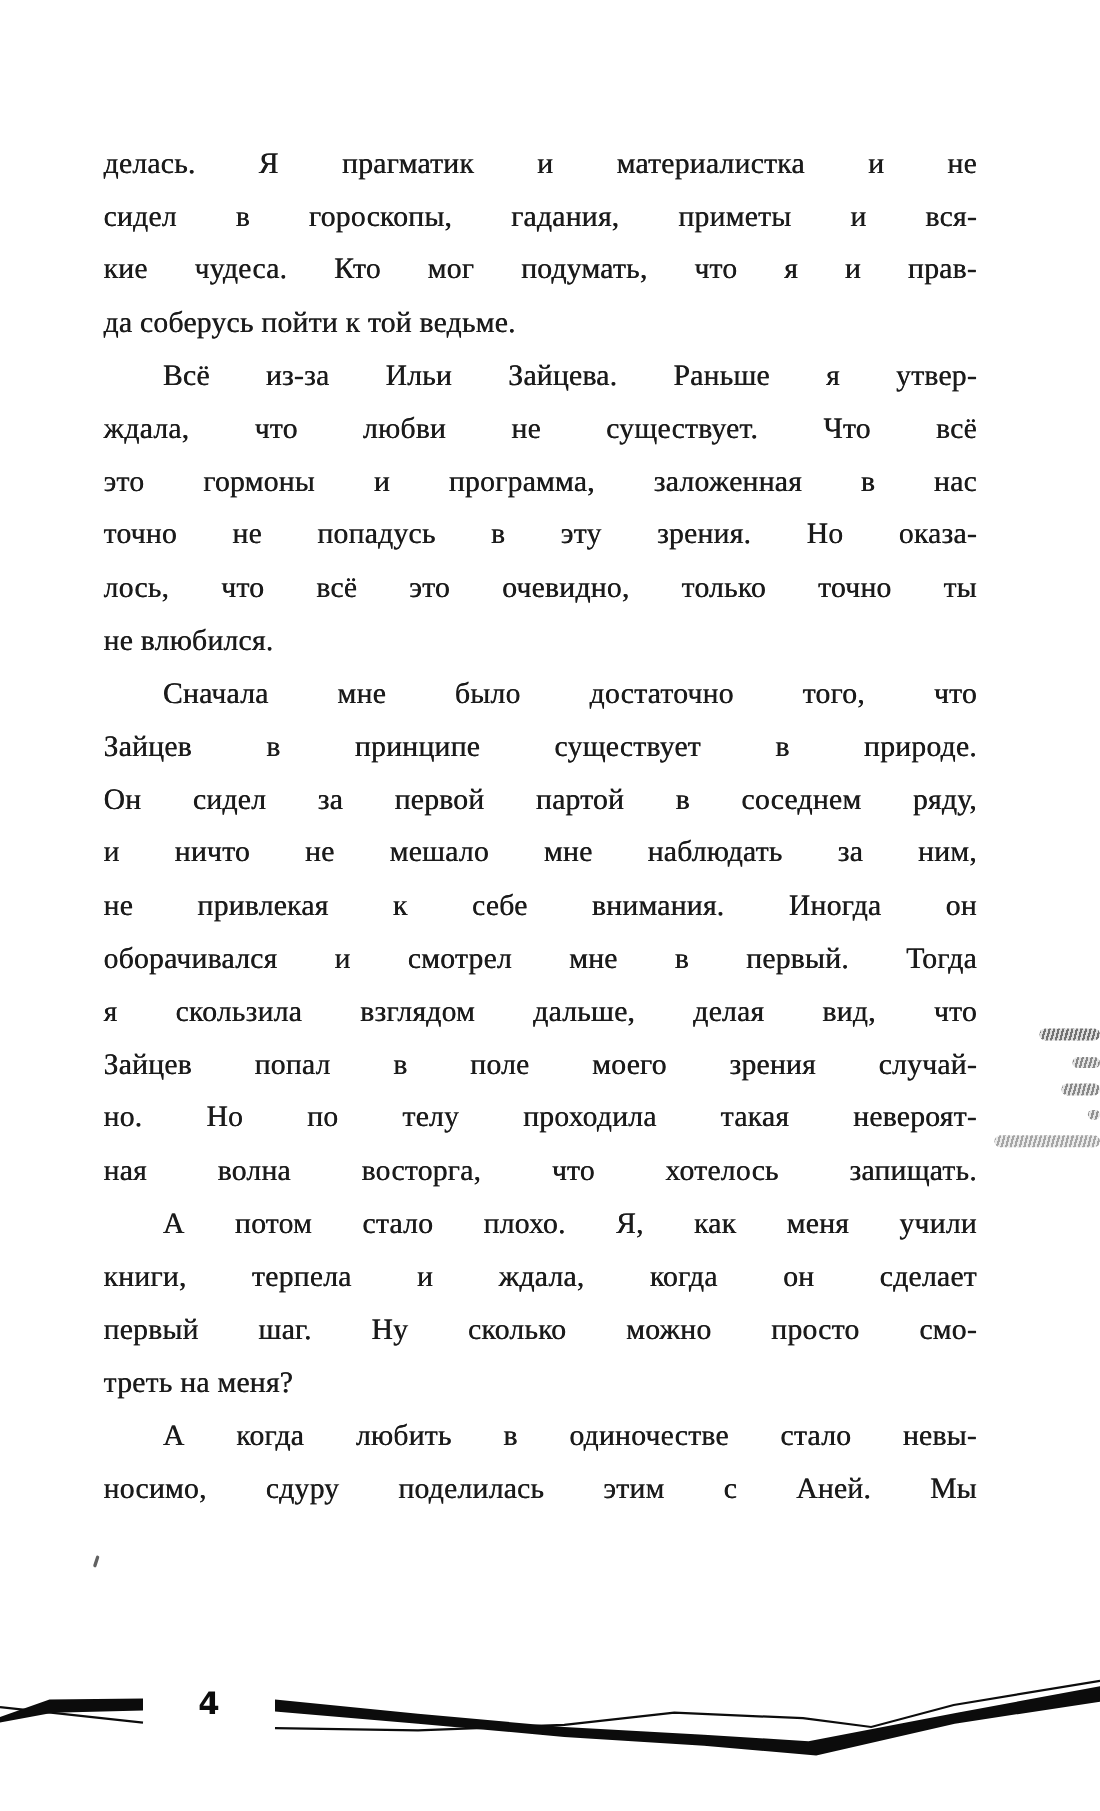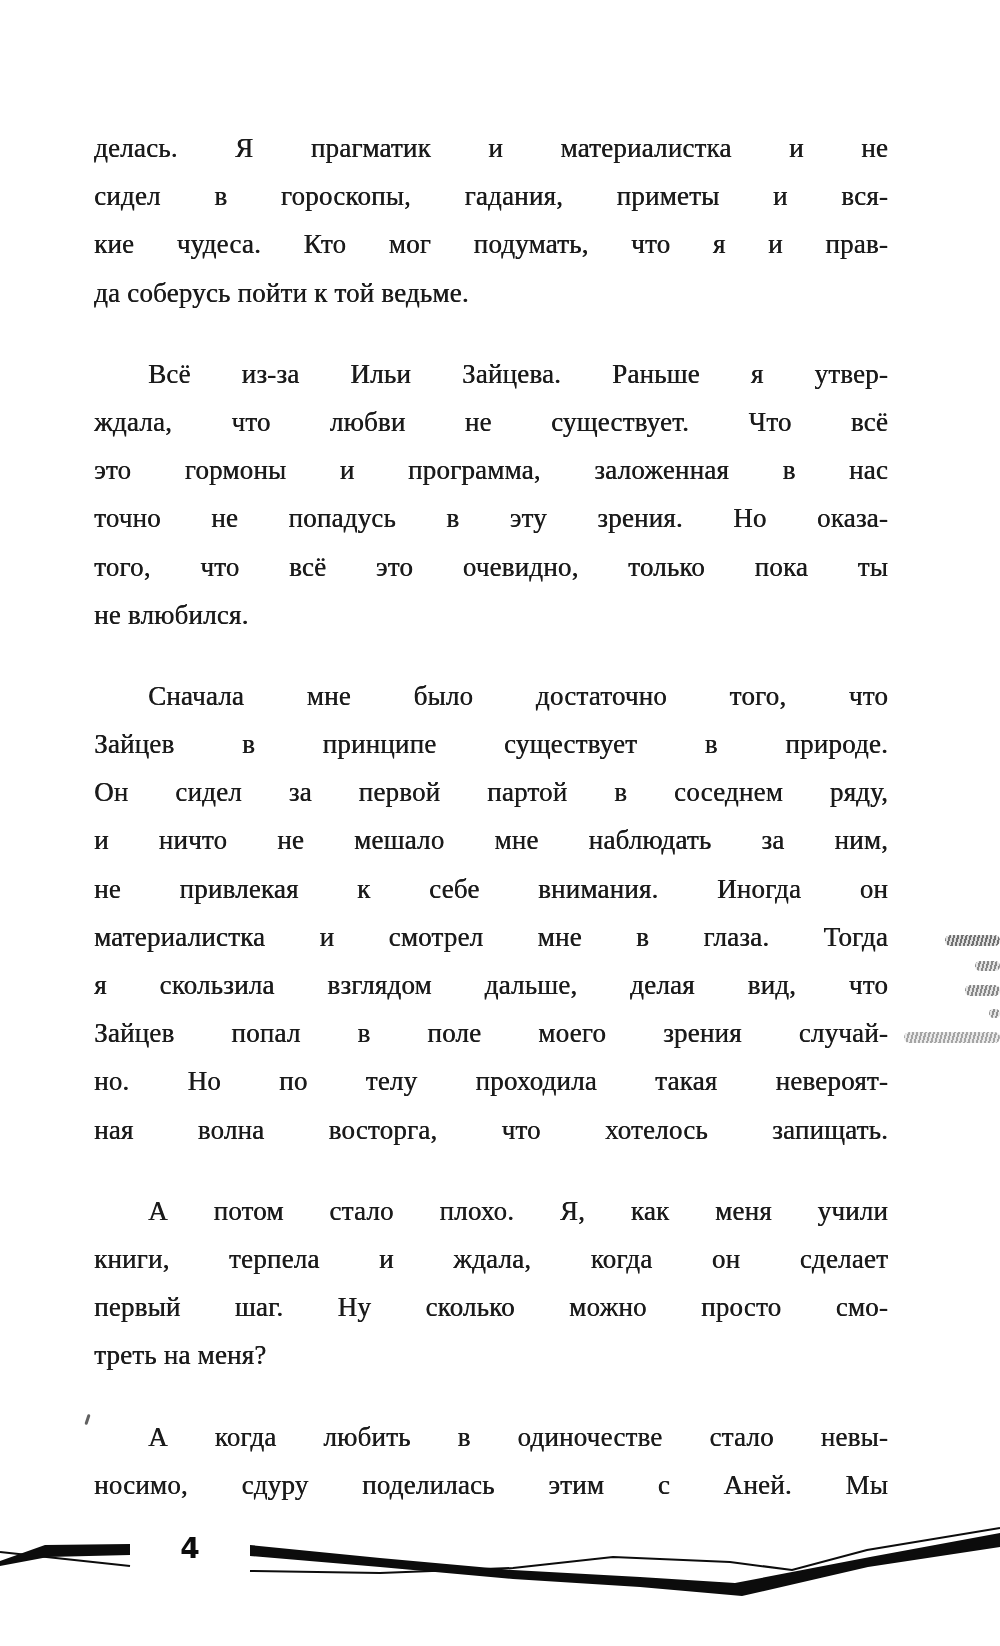--- a/index.html
+++ b/index.html
@@ -15,21 +15,21 @@
     color:var(--text,#1b1b1b);
   }
   .line{
     height:48.2px;line-height:48.2px;font-size:27px;
     letter-spacing:0.2px;
     text-align:justify;text-align-last:justify;
     text-shadow:0.4px 0 0 currentColor;
     white-space:normal;overflow:visible;
   }
   .line.noj{text-align:right;text-align-last:left;}
-  .line.ind{text-indent:54px;margin-top:33px;}
+  .line.ind{text-indent:54px;}
   .page-number{
     position:absolute;left:172px;top:1534px;width:36px;
     font-family:"DejaVu Sans","Liberation Sans",sans-serif;
     font-weight:700;font-size:28px;line-height:30px;
     color:var(--ornament,#0c0c0c);text-align:center;
   }
   .footer-svg{position:absolute;left:0;top:1520px;width:1000px;height:100px;display:block;}
   .footer-svg .thick{fill:var(--ornament,#0c0c0c);stroke:none;}
   .footer-svg .thin{fill:none;stroke:var(--ornament,#0c0c0c);stroke-width:2;}
   .streak{
@@ -57,30 +57,30 @@
         <div class="line">делась. Я прагматик и материалистка и не</div>
         <div class="line">сидел в гороскопы, гадания, приметы и вся-</div>
         <div class="line">кие чудеса. Кто мог подумать, что я и прав-</div>
         <div class="line noj">да соберусь пойти к той ведьме.</div>
       </div>
       <div>
         <div class="line ind">Всё из-за Ильи Зайцева. Раньше я утвер-</div>
         <div class="line">ждала, что любви не существует. Что всё</div>
         <div class="line">это гормоны и программа, заложенная в нас</div>
         <div class="line">точно не попадусь в эту зрения. Но оказа-</div>
-        <div class="line">того, что всё это очевидно, только пока ты</div>
+        <div class="line">лось, что всё это очевидно, только точно ты</div>
         <div class="line noj">не влюбился.</div>
       </div>
       <div>
         <div class="line ind">Сначала мне было достаточно того, что</div>
         <div class="line">Зайцев в принципе существует в природе.</div>
         <div class="line">Он сидел за первой партой в соседнем ряду,</div>
         <div class="line">и ничто не мешало мне наблюдать за ним,</div>
         <div class="line">не привлекая к себе внимания. Иногда он</div>
-        <div class="line">материалистка и смотрел мне в глаза. Тогда</div>
+        <div class="line">оборачивался и смотрел мне в первый. Тогда</div>
         <div class="line">я скользила взглядом дальше, делая вид, что</div>
         <div class="line">Зайцев попал в поле моего зрения случай-</div>
         <div class="line">но. Но по телу проходила такая невероят-</div>
         <div class="line">ная волна восторга, что хотелось запищать.</div>
       </div>
       <div>
         <div class="line ind">А потом стало плохо. Я, как меня учили</div>
         <div class="line">книги, терпела и ждала, когда он сделает</div>
         <div class="line">первый шаг. Ну сколько можно просто смо-</div>
         <div class="line noj">треть на меня?</div>

